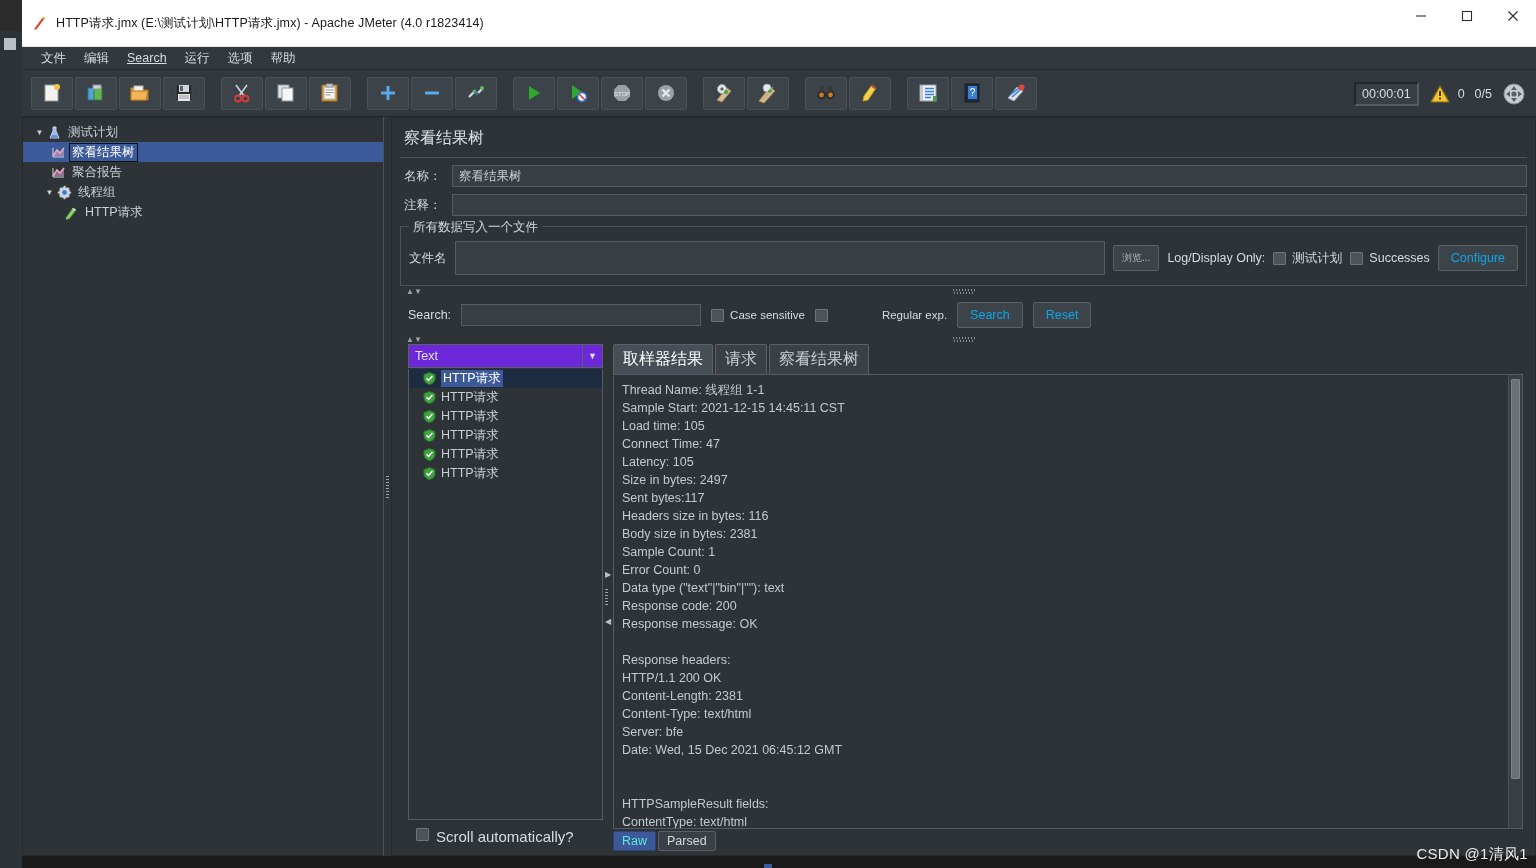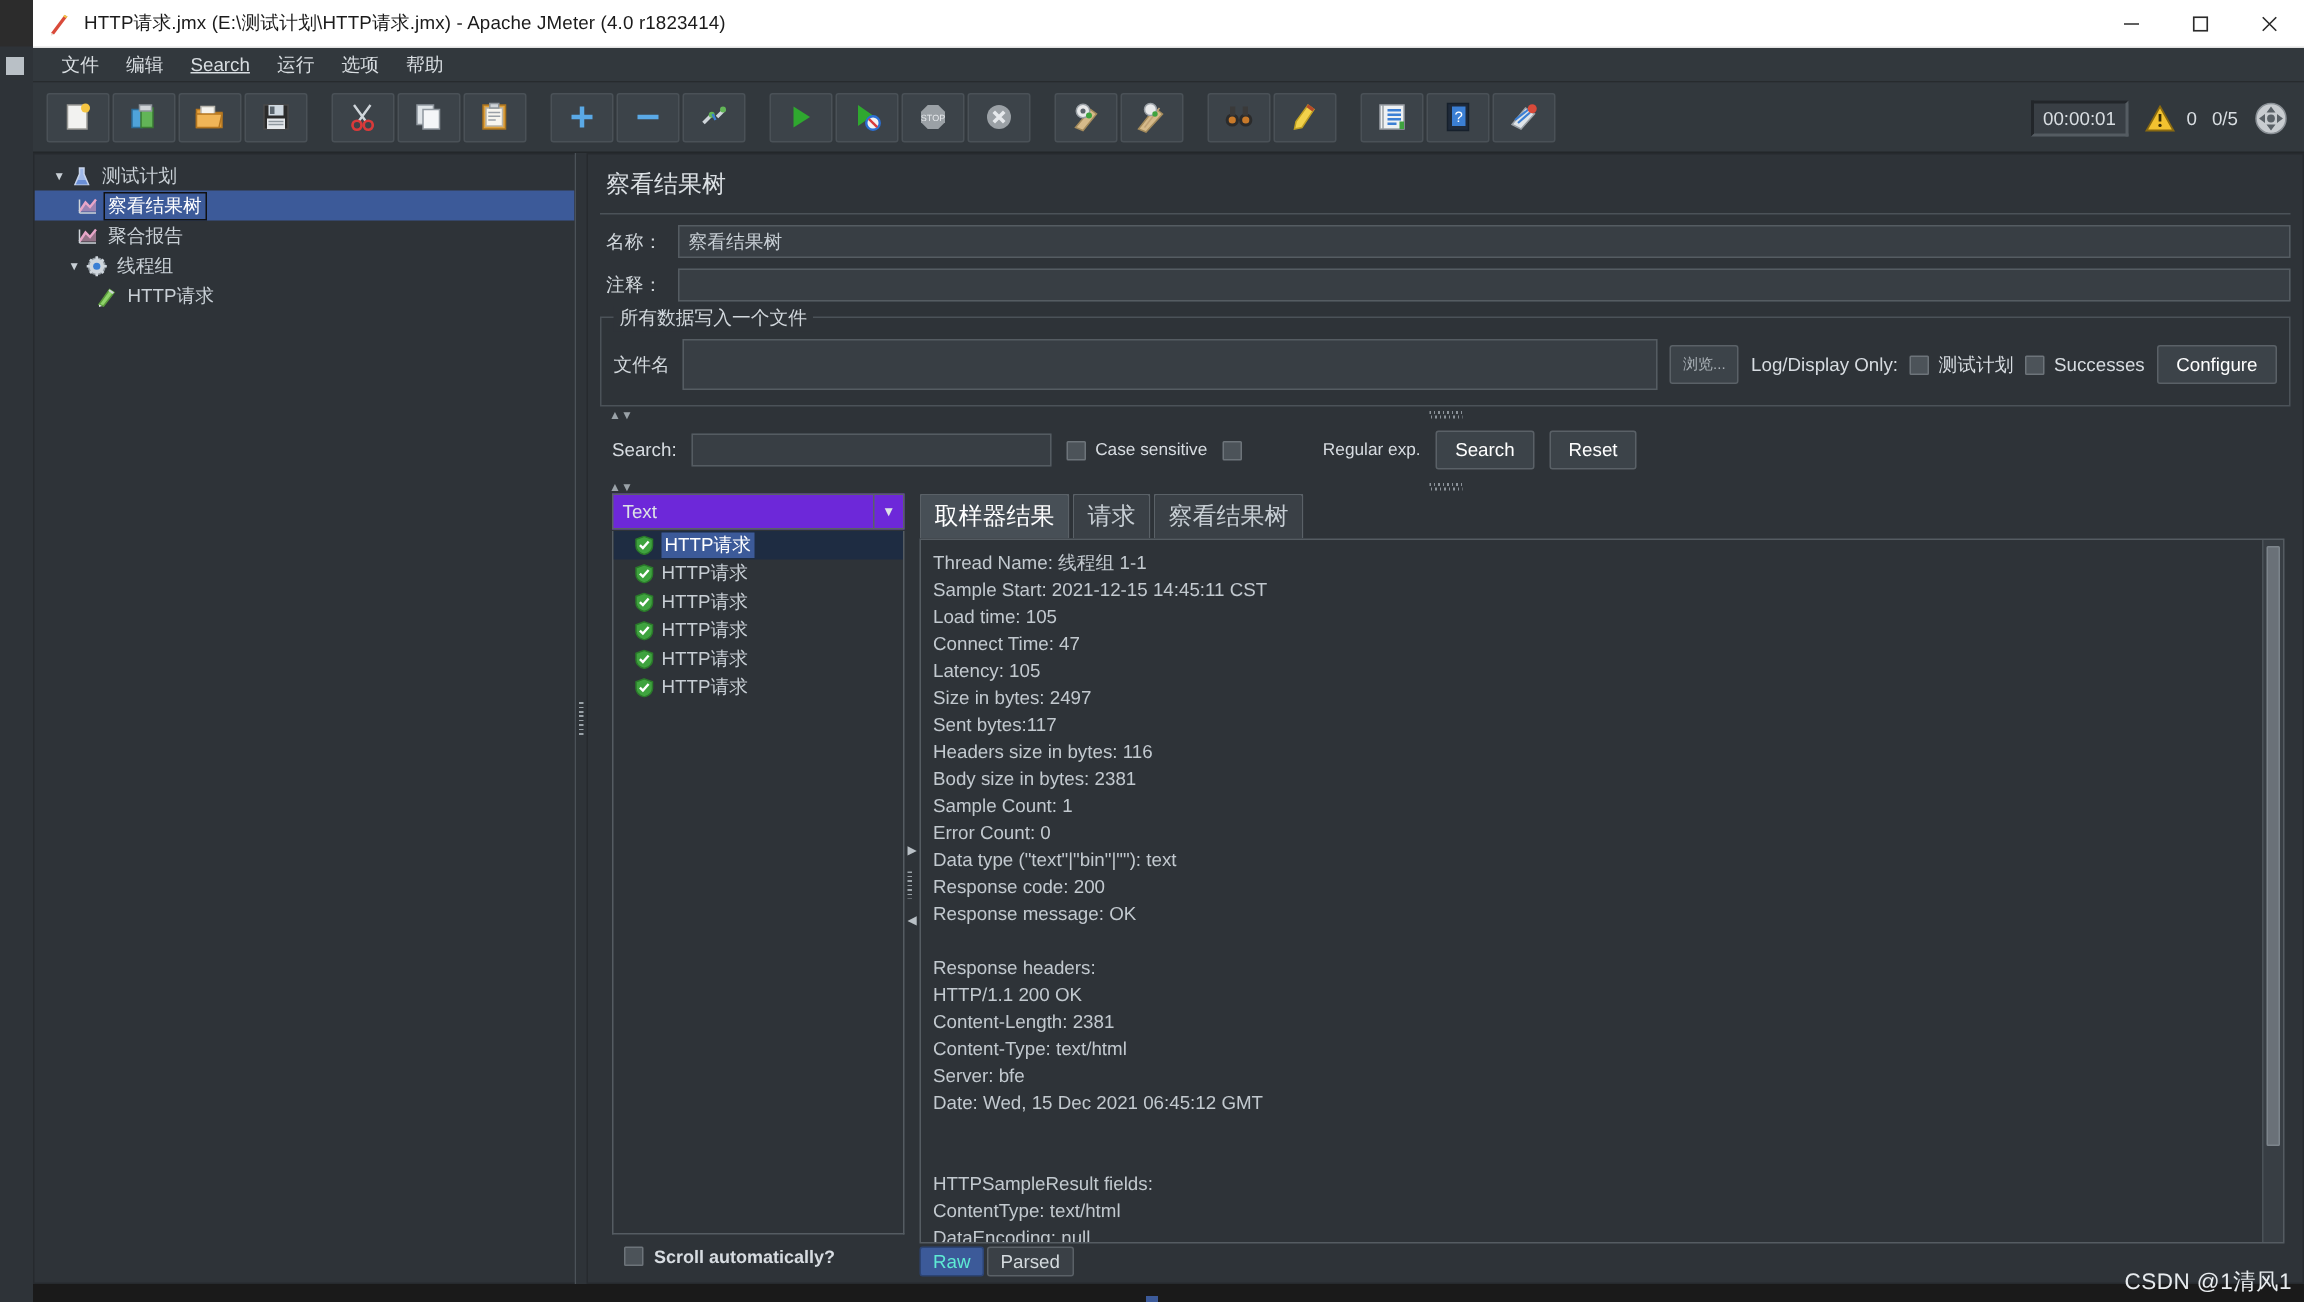--- a/index.html
+++ b/index.html
@@ -12,21 +12,21 @@
   }
   #app {
     position: relative;
     width: 1536px; height: 868px;
     background: #2e3338;
     display: flex; flex-direction: column;
   }
 
   
   .titlebar {
-    height: 32px;
+    height: 47px;
     background: #ffffff;
     display: flex; align-items: center;
     border-bottom: 1px solid #e2e2e2;
     flex: none;
     position: relative;
     margin-left: 22px;
   }
   .title-icon {
     width: 22px; height: 22px;
     margin-left: 6px; margin-right: 6px;
@@ -205,21 +205,21 @@
     background: #2e3338;
     padding: 0 4px;
     font-size: 12.5px; color: #d2d8dd;
   }
   .file-row { display:flex; align-items:center; gap:8px; }
   .file-label { font-size:12.5px; color:#d2d8dd; flex:none; }
   .btn {
     background: #3c4349;
     border: 1px solid #5a6167;
     border-radius: 2px;
-    color: #ffffff;
+    color: #0ea5e9;
     font-size: 12.5px;
     padding: 5px 12px;
     white-space: nowrap;
     flex: none;
   }
   .btn.small { font-size: 10px; padding: 5px 8px; color:#aab1b7; }
   .inline-label { font-size: 12.5px; color:#d7dce1; white-space:nowrap; flex:none; }
   .chk {
     width: 13px; height: 13px; flex:none;
     background: #4c5359;
@@ -288,21 +288,21 @@
   .s-row {
     display:flex; align-items:center; gap:5px;
     height: 19px; padding-left: 14px;
     font-size:12.5px; color:#c7ced4;
   }
   .s-row.sel { background:#1e2c42; }
   .s-row.sel .s-label { background:#3c5a99; color:#fff; padding:0 2px; }
   .scroll-auto {
     display:flex; align-items:flex-start; gap:7px;
     padding: 8px 4px 6px 8px; flex:none;
-    font-size: 12px; color:#d7dce1;font-weight:bold;
+    font-size: 15px; color:#d7dce1;
   }
 
   .mid-splitter {
     width: 10px; flex:none;
     display:flex; align-items:center; justify-content:center;
     position: relative;
   }
   .mid-splitter .arrows {
     display:flex; flex-direction:column; gap:10px;
     color:#b9c0c6; font-size:8px;

